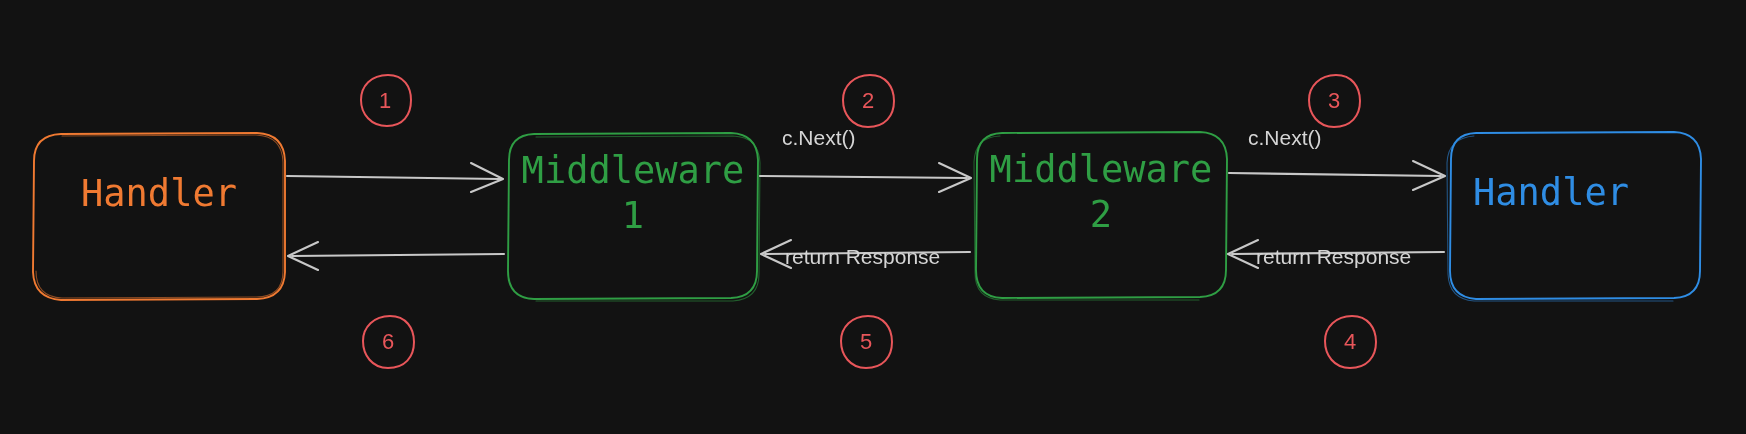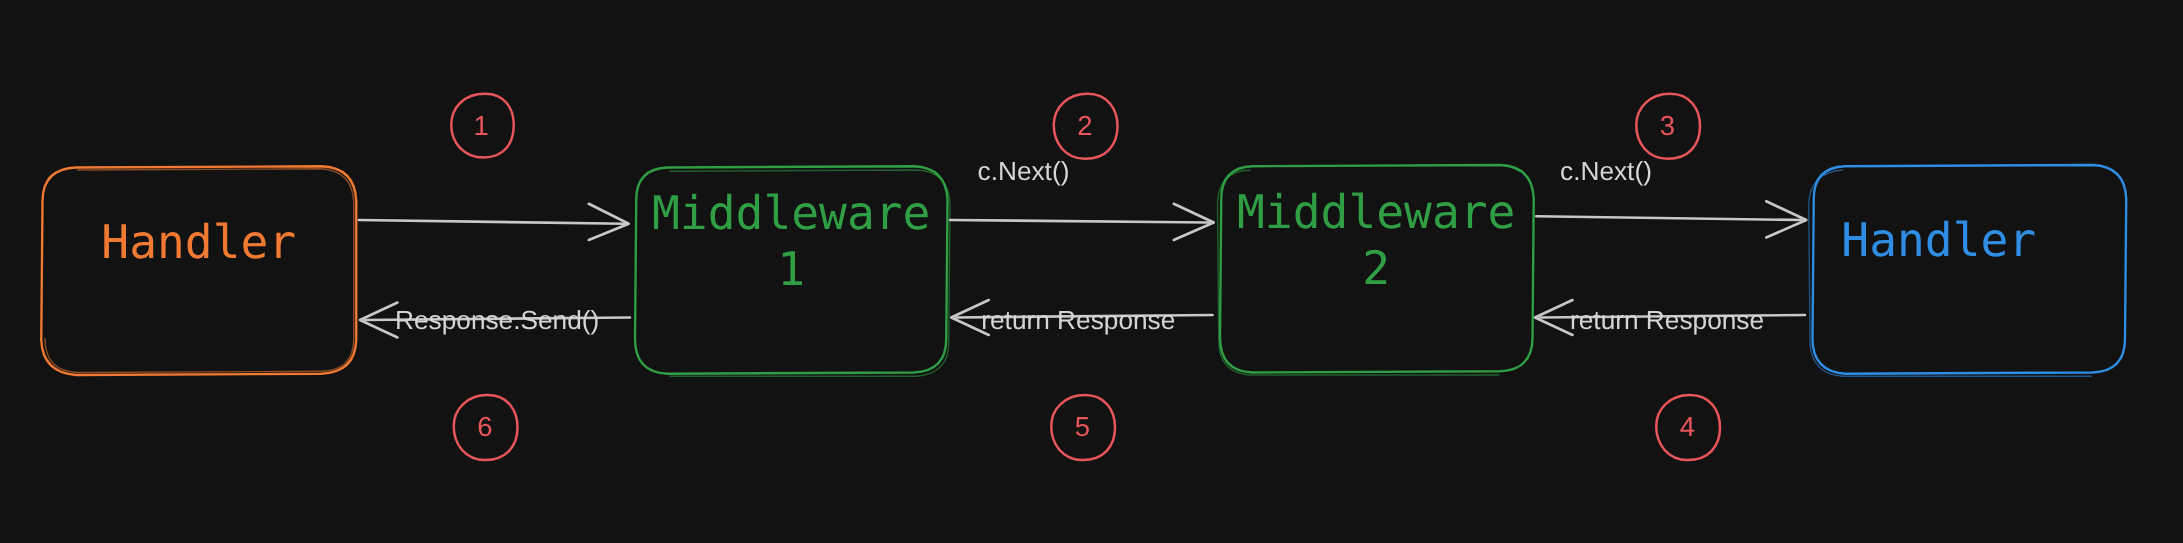--- a/index.html
+++ b/index.html
@@ -134,21 +134,20 @@
 
   <div class="node-label" style="left:975px; top:147px; width:252px; color:#2f9e44;">Middleware
 2</div>
 
   <div class="node-label" style="left:1449px; top:170px; width:204px; color:#2f8de4;">Handler</div>
 
   <div class="edge-label" style="left:782px; top:126px;">c.Next()</div>
 
   <div class="edge-label" style="left:1248px; top:126px;">c.Next()</div>
 
-  <div class="edge-label" style="left:316px; top:245px;">Response.Send()</div>
 
   <div class="edge-label" style="left:785px; top:245px;">return Response</div>
 
   <div class="edge-label" style="left:1256px; top:245px;">return Response</div>
 
   <div class="step-num" style="left:365px; top:88px;">1</div>
   <div class="step-num" style="left:848px; top:88px;">2</div>
   <div class="step-num" style="left:1314px; top:88px;">3</div>
   <div class="step-num" style="left:1330px; top:329px;">4</div>
   <div class="step-num" style="left:846px; top:329px;">5</div>

